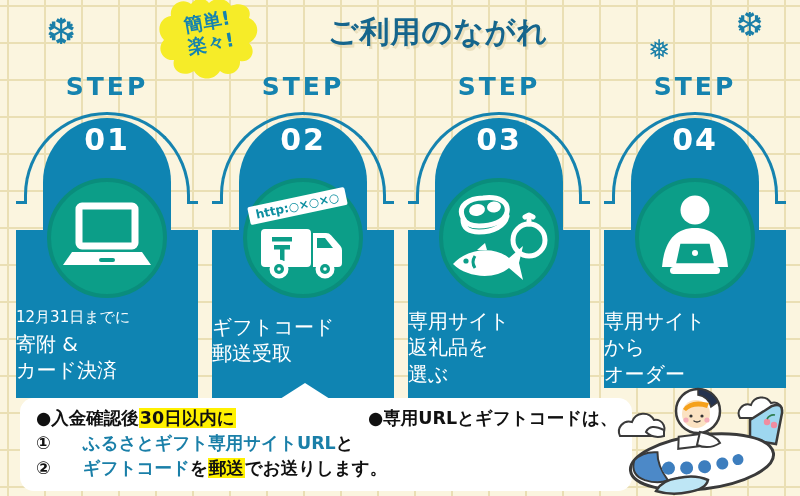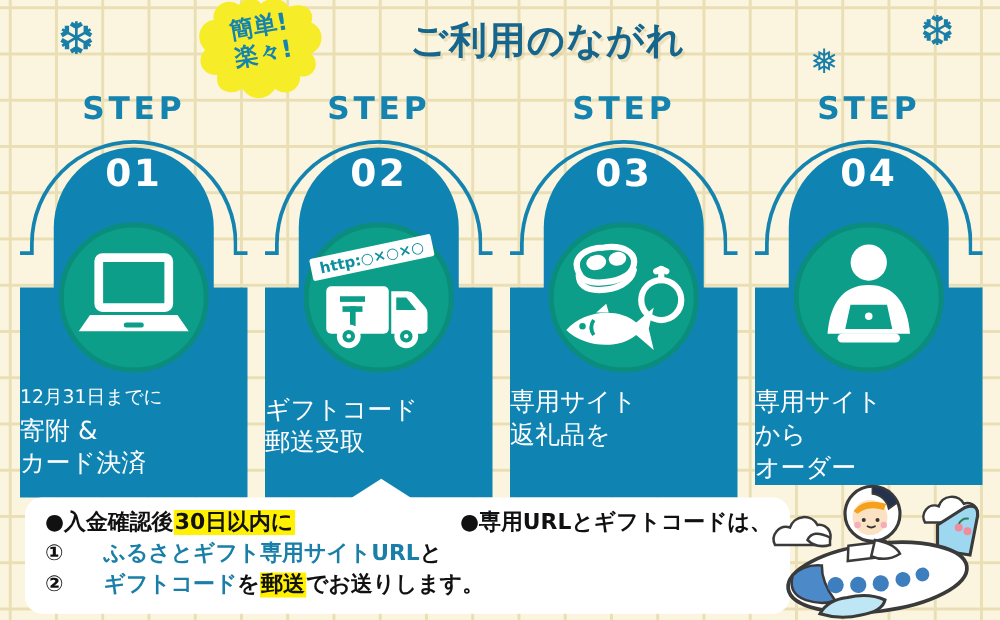--- a/index.html
+++ b/index.html
@@ -188,20 +188,21 @@
         </g>
         <path d="M6 74 C 20 58 48 56 62 68 L76 56 L72 73 L76 90 L62 78 C 48 90 20 88 6 74 Z" fill="#fff"></path>
         <path d="M30 60 l8 -7 l2 7 z" fill="#fff"></path>
         <circle cx="19" cy="71" r="2.6" fill="#0C9E88"></circle>
         <path d="M28 66 q-4 6 0 12" stroke="#0C9E88" stroke-width="3" fill="none"></path>
       </svg>
     </div>
     <div class="caption">
       <span>専用サイト</span>
       <span>返礼品を</span>
+      <span>選ぶ</span>
     </div>
   </section>
 
   <section class="step-col col4">
     <div class="step-word">STEP</div>
     <div class="arch"></div>
     <div class="dome"></div>
     <div class="col-body"></div>
     <div class="step-number">04</div>
     <div class="icon-circle">

